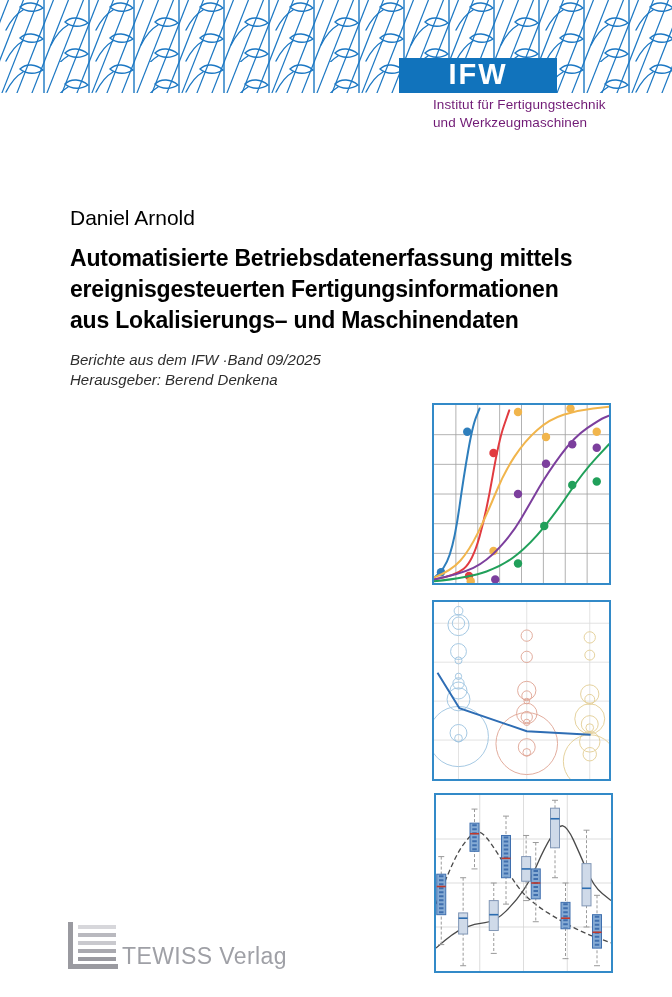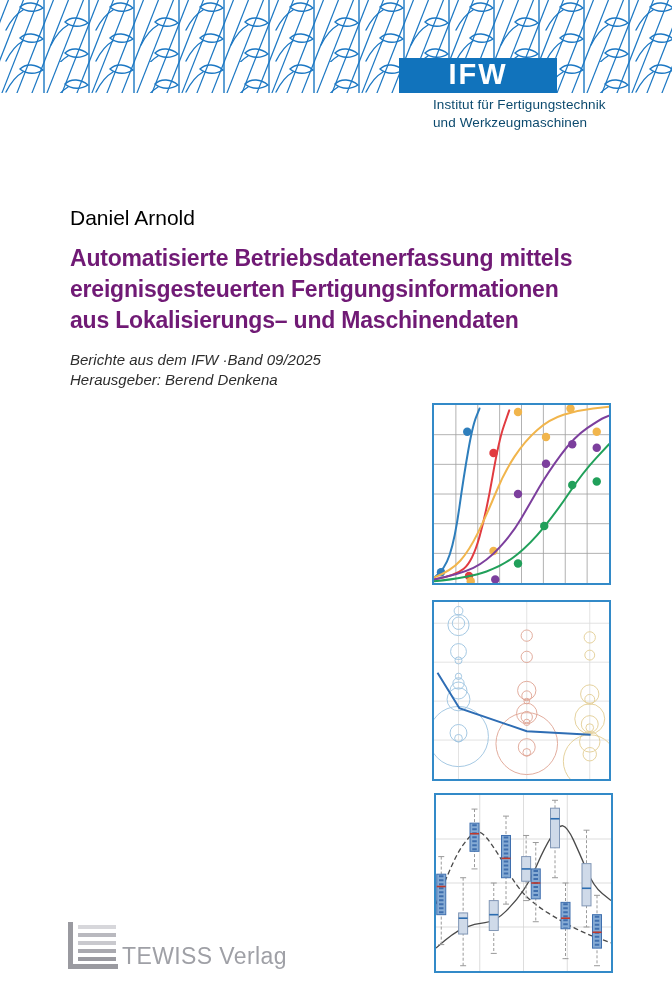--- a/index.html
+++ b/index.html
@@ -12,28 +12,28 @@
   .band svg{display:block;}
   .ifw-box{
     position:absolute;left:399px;top:58px;width:158px;height:35px;
     display:flex;align-items:center;justify-content:center;
   }
   .ifw-box span{
     color:#ffffff;font-weight:bold;font-size:29px;letter-spacing:2px;
     line-height:1;transform:translateY(-1px);
   }
   .institute{
-    position:absolute;left:433px;top:96px;color:#0c4a6e;
+    position:absolute;left:433px;top:96px;color:#701a75;
     font-size:13.5px;line-height:18px;letter-spacing:0.1px;
   }
   
   .author{position:absolute;left:70px;top:206px;font-size:21px;color:#000000;}
   .title{
     position:absolute;left:70px;top:243px;width:560px;margin:0;
-    font-size:23px;font-weight:bold;line-height:31px;color:#701a75;letter-spacing:-0.2px;
+    font-size:23px;font-weight:bold;line-height:31px;color:#000000;letter-spacing:-0.2px;
   }
   .title span{display:block;}
   .series,.editor{
     position:absolute;left:70px;font-style:italic;font-size:15px;color:#2d2d2d;
   }
   .series{top:351px;}
   .editor{top:371px;}
   
   .fig{position:absolute;border:2px solid #338ac8;background:#fff;margin:0;padding:0;}
   .fig svg{display:block;}

